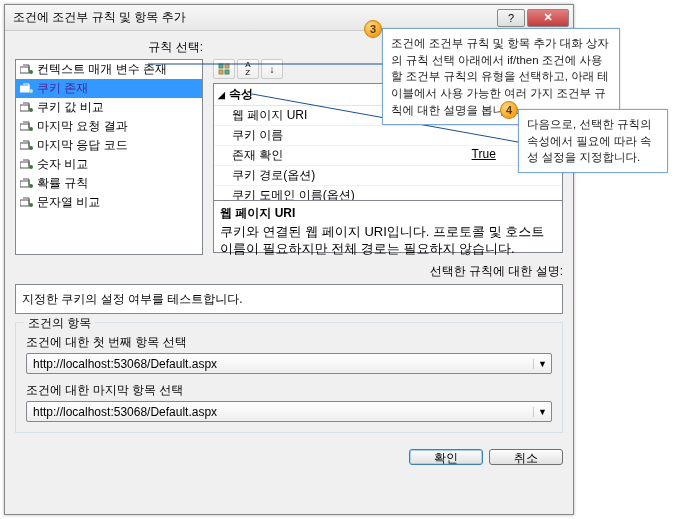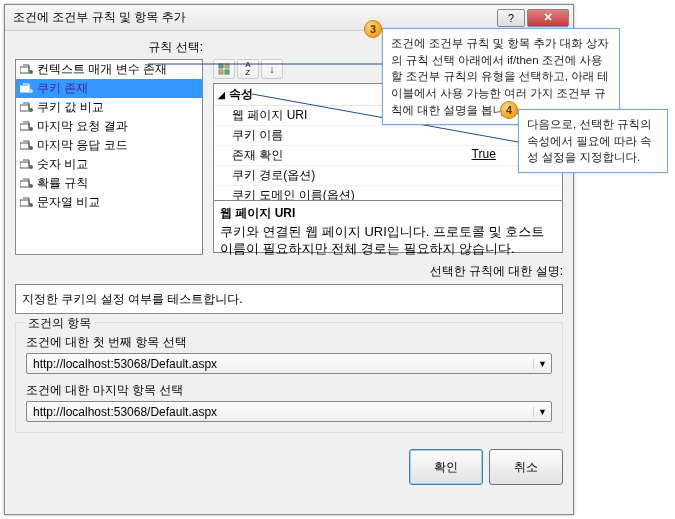--- a/index.html
+++ b/index.html
@@ -56,21 +56,21 @@
     }
     .group-label { position: absolute; top: -8px; left: 8px; background: #f0f0f0; padding: 0 4px; font-size: 12px; }
     .combo-label { font-size: 12px; margin: 3px 0 2px; display: block; }
     .combo {
       display: flex; background: linear-gradient(#fff,#eee); border: 1px solid #828790; height: 21px; align-items: center; border-radius: 2px;
     }
     .combo-text { flex: 1; padding: 0 6px; }
     .combo-arrow { width: 18px; text-align: center; border-left: 1px solid #ccc; font-size: 9px; }
     
     .btns { display: flex; justify-content: flex-end; gap: 6px; padding: 8px 10px; }
-    .btn { min-width: 74px; height: 36px; border: 1px solid #707070; background: linear-gradient(#fdfdfd,#e1e1e1); border-radius: 3px; cursor: pointer; font-size: 12px; }
+    .btn { min-width: 74px; height: 16px; border: 1px solid #707070; background: linear-gradient(#fdfdfd,#e1e1e1); border-radius: 3px; cursor: pointer; font-size: 12px; }
     .btn.default { border: 1px solid #3c7fb1; box-shadow: 0 0 0 1px #a6d0e7 inset; }
     
     .callout {
       position: absolute; background: #fff; border: 1px solid #7aa7d6; padding: 6px 8px;
       font-size: 11.5px; line-height: 1.45; color: #1a1a1a;
       box-shadow: 0 0 2px rgba(0,0,0,0.15);
     }
     .callout.c3 { left: 382px; top: 28px; width: 238px; }
     .callout.c4 { left: 518px; top: 109px; width: 150px; }
     .num-badge {

